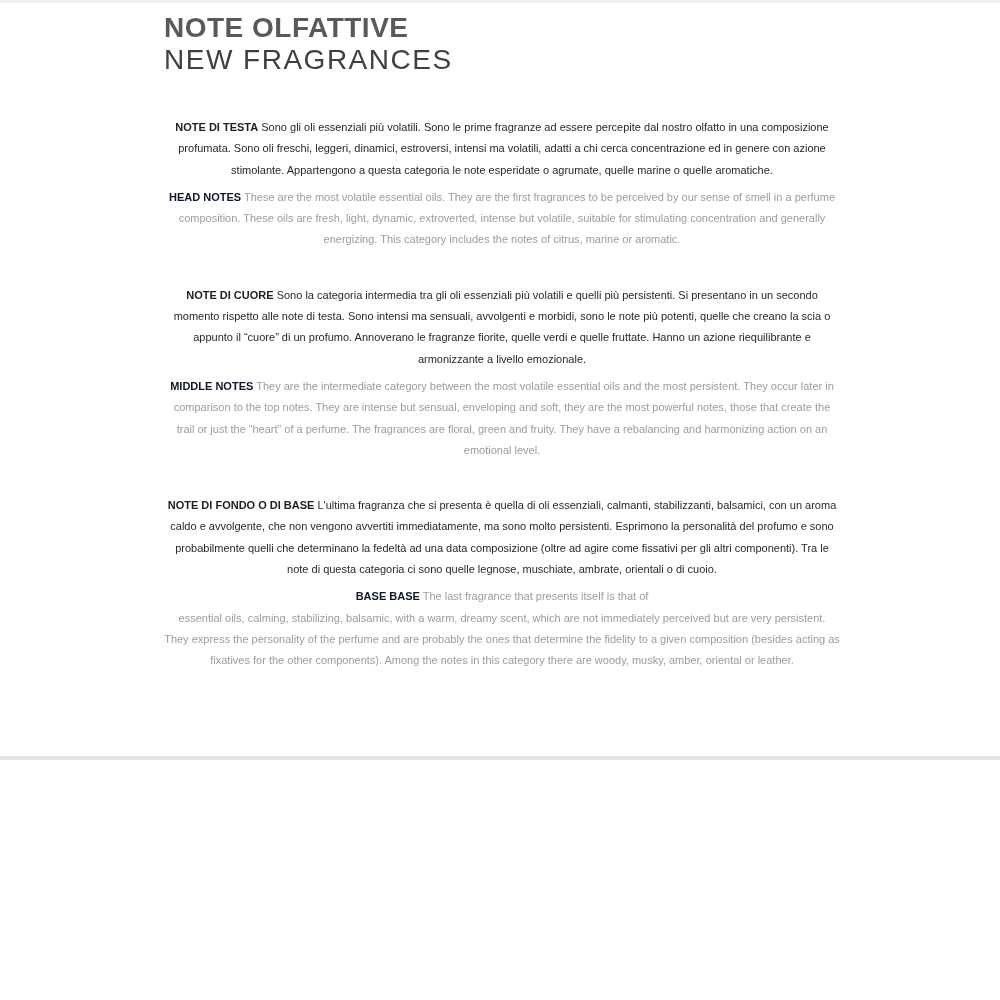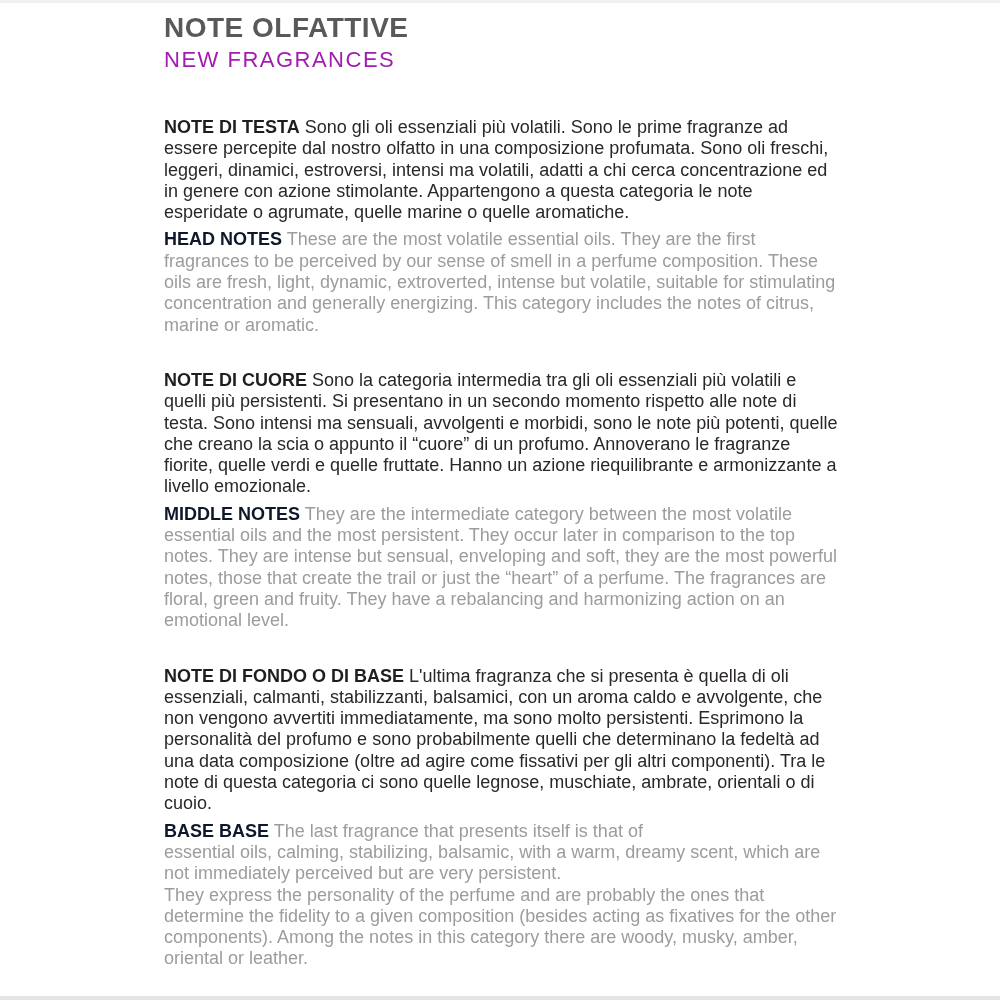--- a/index.html
+++ b/index.html
@@ -4,48 +4,49 @@
 <style>
   * { margin: 0; padding: 0; box-sizing: border-box; }
   html, body {
     width: 1000px; height: 1000px;
     background: #ffffff;
     font-family: "Liberation Sans", sans-serif;
     overflow: hidden;
   }
   .page {
     position: relative;
-    width: 1000px; height: 1000px;
+    width: 1000px; height: 760px;
     padding: 12px 160px 0 164px;
     background: #ffffff;
   }
   .edge-band-top {
     position: absolute; top: 0; left: 0;
     width: 100%; height: 3px; background: #f0f0f0;
   }
   .edge-band-bottom {
     position: absolute; bottom: 0; left: 0;
     width: 100%; height: 4px; background: #e4e4e4;
   }
   .header { margin-bottom: 41px; }
   .title {
     font-size: 28px; line-height: 32px;
     font-weight: bold; color: #58595b;
     letter-spacing: 0.5px;
   }
   .subtitle {
-    font-size: 22px; line-height: 32px;
-    font-weight: normal; color: #a21caf;
+    font-size: 28px; line-height: 32px;
+    font-weight: normal; color: #404040;
     letter-spacing: 1.5px;
   }
   .note-section + .note-section { margin-top: 34px; }
   .para {
-    font-size: 18px;
+    font-size: 11px;
     line-height: 21.3px;
     max-width: 678px;
+    text-align: center;
   }
   .para .text { white-space: pre-line; }
   .para-it { color: #2b2728; }
   .para-it .label { color: #211d1e; font-weight: bold; }
   .para-en { color: #9b9c9e; margin-top: 6px; }
   .para-en .label { color: #0f172a; font-weight: bold; }
 </style>
 </head>
 <body>
 

